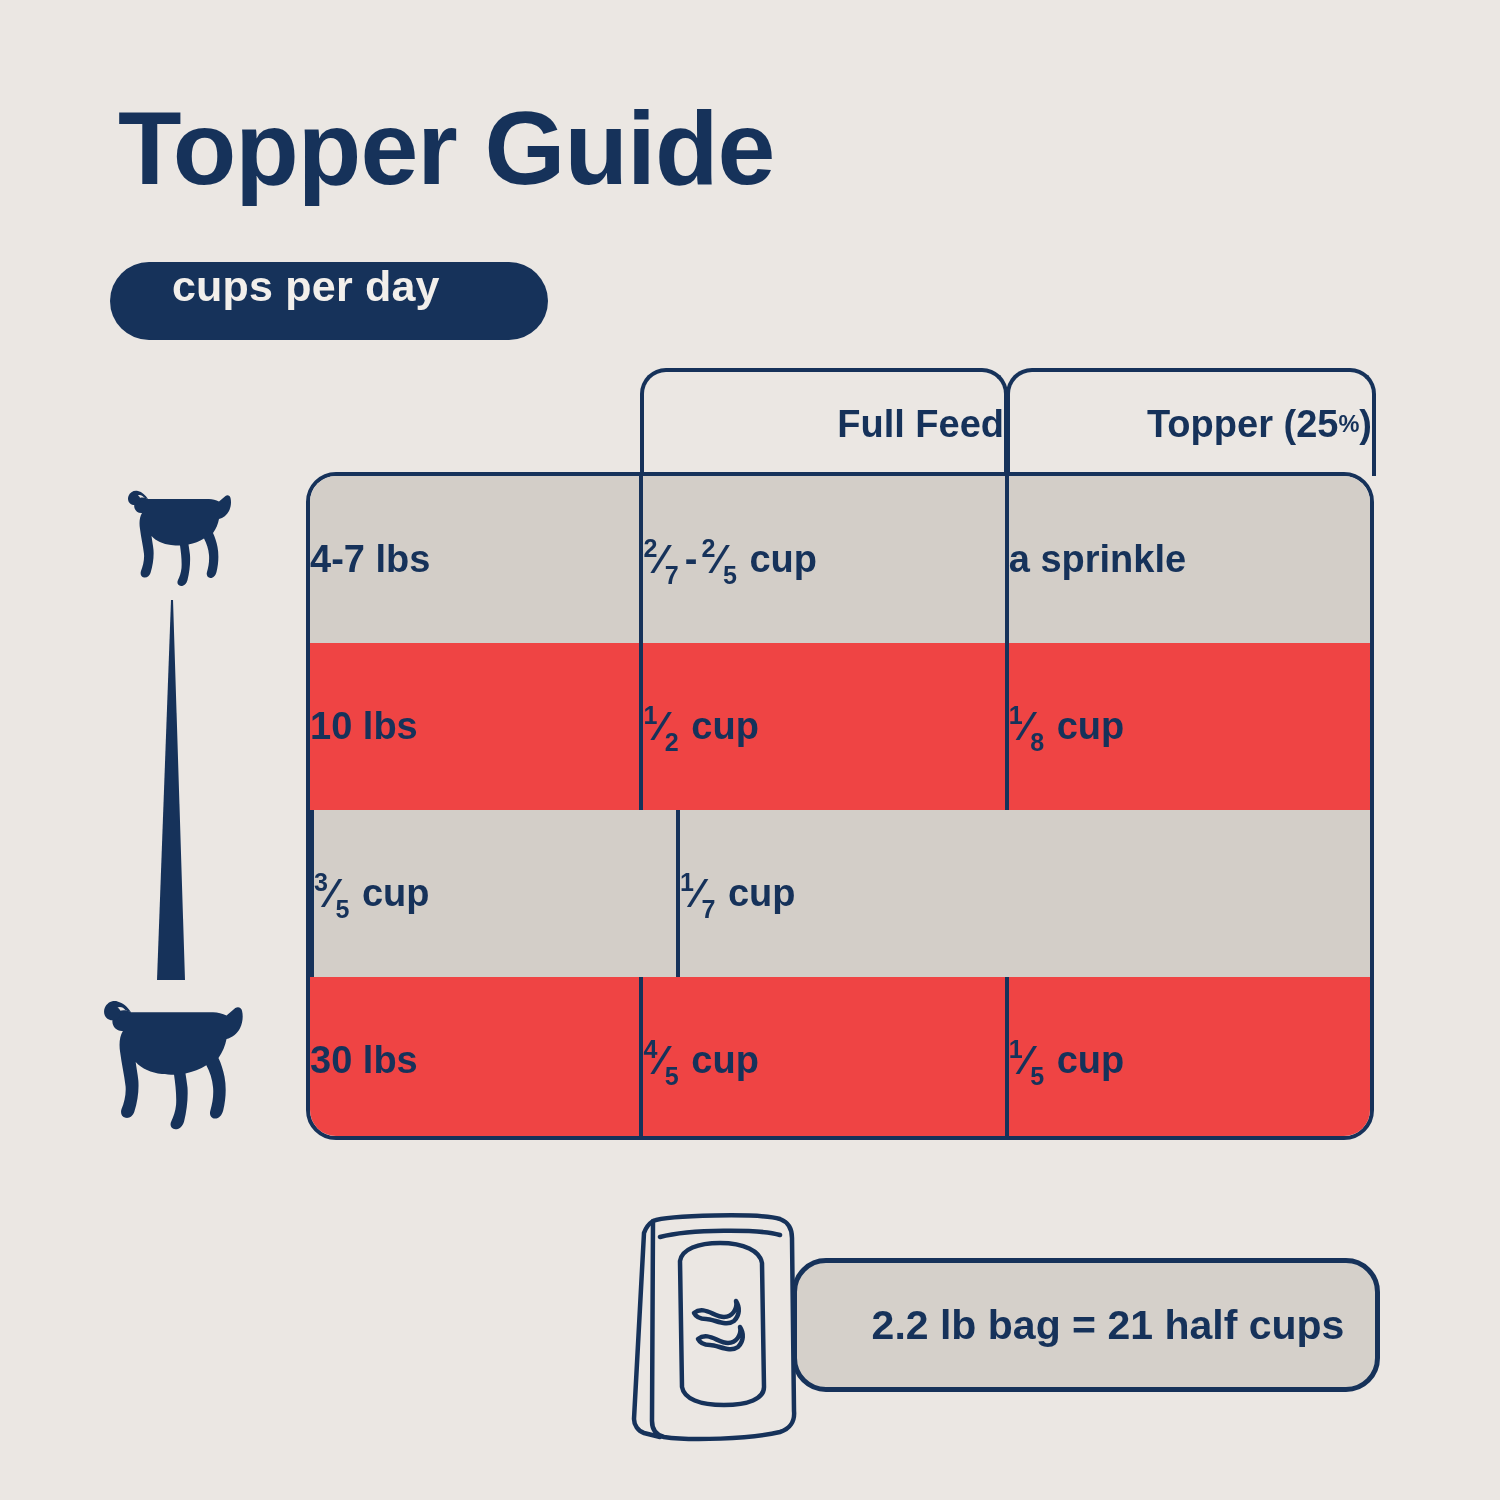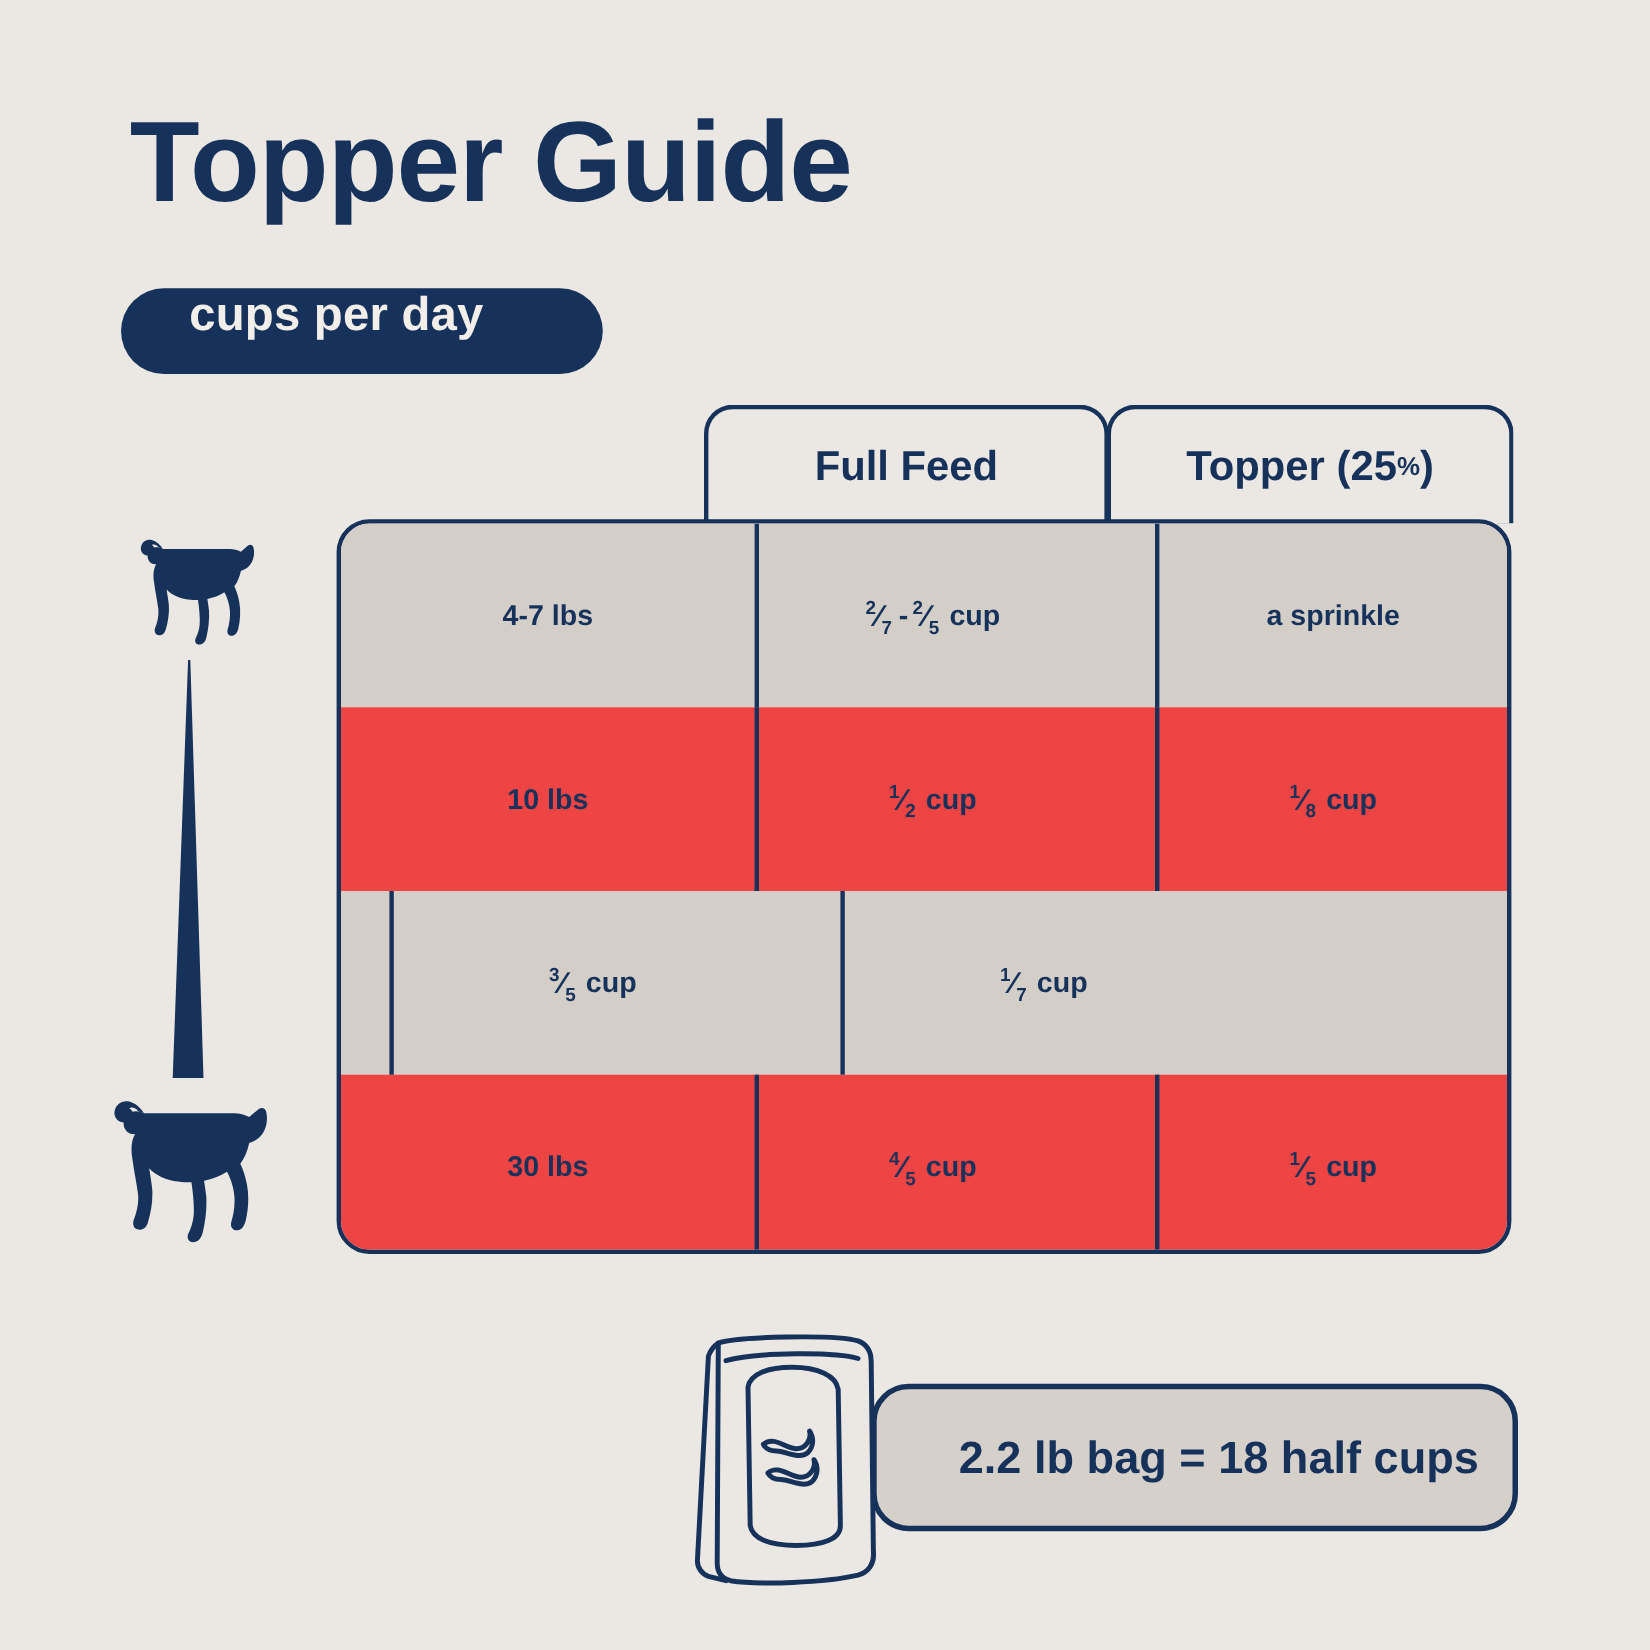--- a/index.html
+++ b/index.html
@@ -86,21 +86,21 @@
     position: absolute;
     top: 0;
     height: 108px;
     box-sizing: border-box;
     border: 4px solid #16325A;
     border-bottom: none;
     border-radius: 26px 26px 0 0;
     background: #EBE7E3;
     display: flex;
     align-items: center;
-    justify-content: center;
+    justify-content: flex-end;
     font-size: 38px;
     font-weight: bold;
     color: #16325A;
     white-space: nowrap;
   }
   #header-full-feed { left: 334px; width: 368px; }
   #header-topper    { left: 700px; width: 370px; }
   .header-tab .sup {
     font-size: 0.62em;
     vertical-align: super;
@@ -124,27 +124,25 @@
     display: flex;
     height: 167px;
     width: 100%;
   }
   .row.shaded { background: #D3CEC8; }
   .row.plain  { background: #ef4444; }
 
   .cell {
     display: flex;
     align-items: center;
-    justify-content: center;
-    font-size: 26px;
+    font-size: 38px;
     font-weight: bold;
     color: #16325A;
     box-sizing: border-box;
     white-space: nowrap;
-    margin-left: 44px;
   }
   .cell.c-weight { width: 330px; }
   .cell.c-full   { width: 366px; border-left: 4px solid #16325A; }
   .cell.c-topper { width: 366px; border-left: 4px solid #16325A; }
 
   
   .frac {
     display: inline-block;
     position: relative;
     font-weight: bold;
@@ -336,15 +334,15 @@
         <path d="M74 108 C84 100 94 112 104 112 C112 112 118 104 116 96
                  C120 102 120 110 114 116 C106 122 94 114 86 114 C80 114 76 112 74 108 Z"></path>
 
         <path d="M78 134 C88 126 98 138 108 138 C116 138 122 130 120 122
                  C124 128 124 136 118 142 C110 148 98 140 90 140 C84 140 80 138 78 134 Z"></path>
       </g>
     </svg>
   </span>
 
   <div id="bag-note">
-    <span class="note-label">2.2 lb bag = 18 half cups</span>
+    <span class="note-label">2.2 lb bag = 21 half cups</span>
   </div>
 </div>
 
 </body></html>

